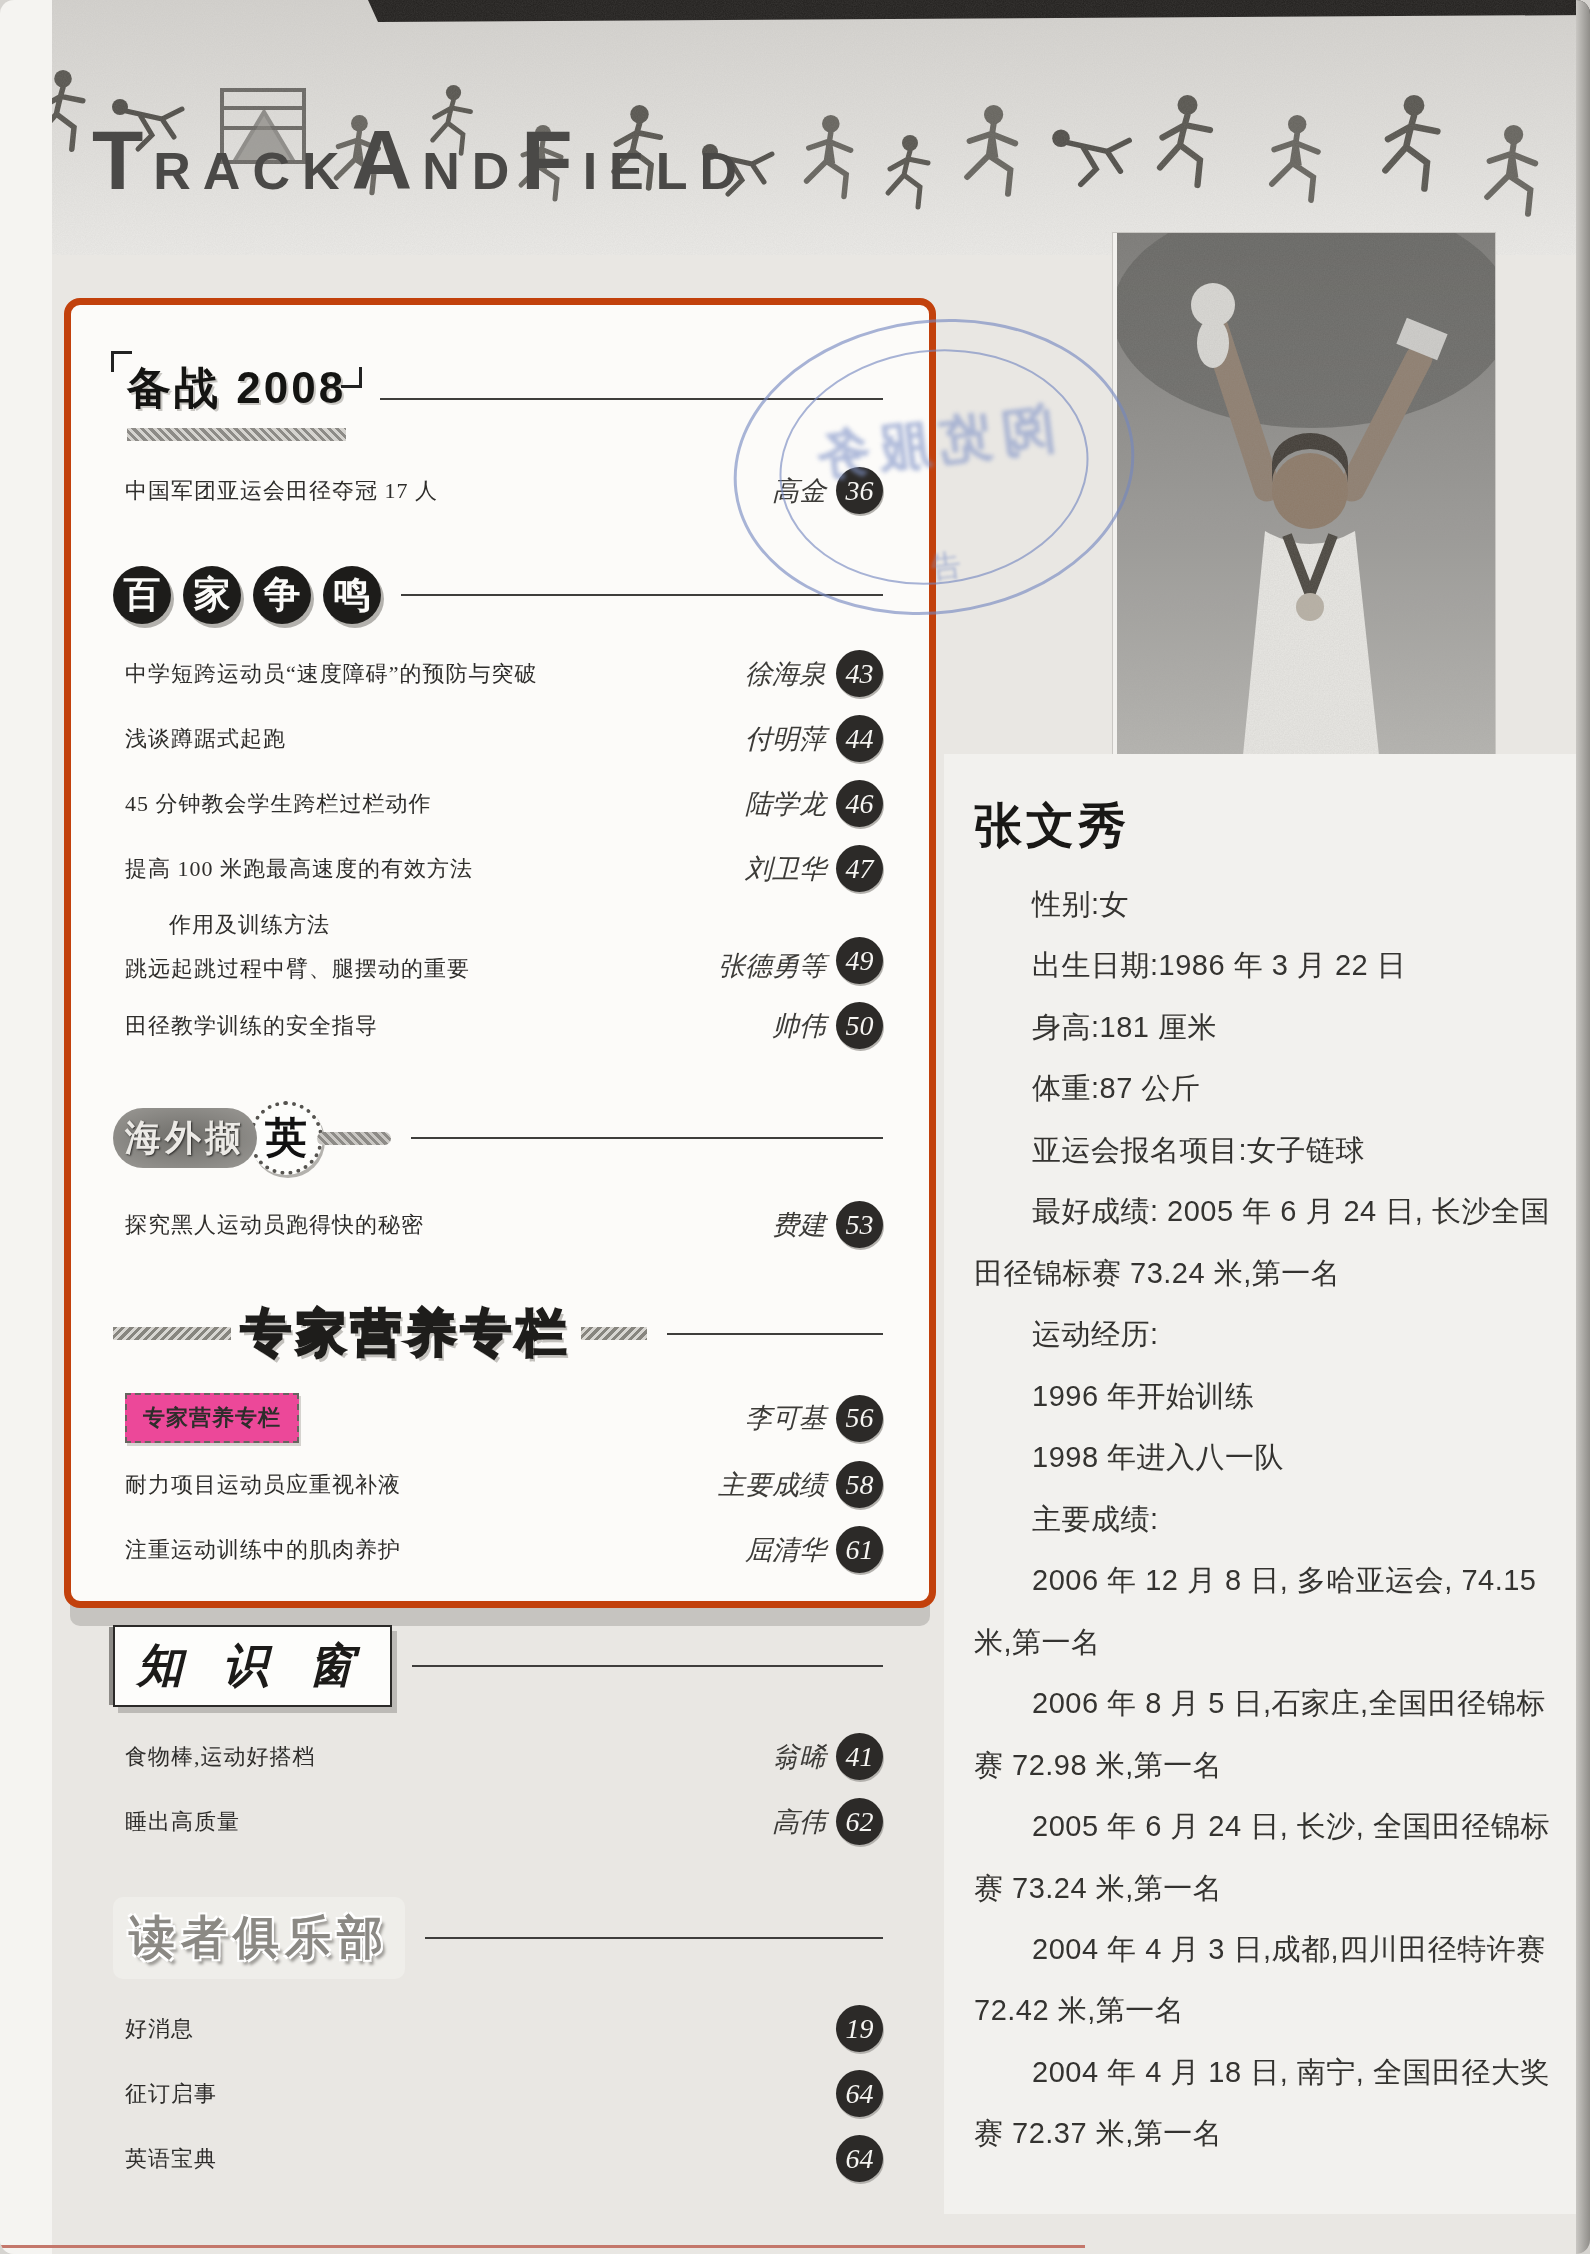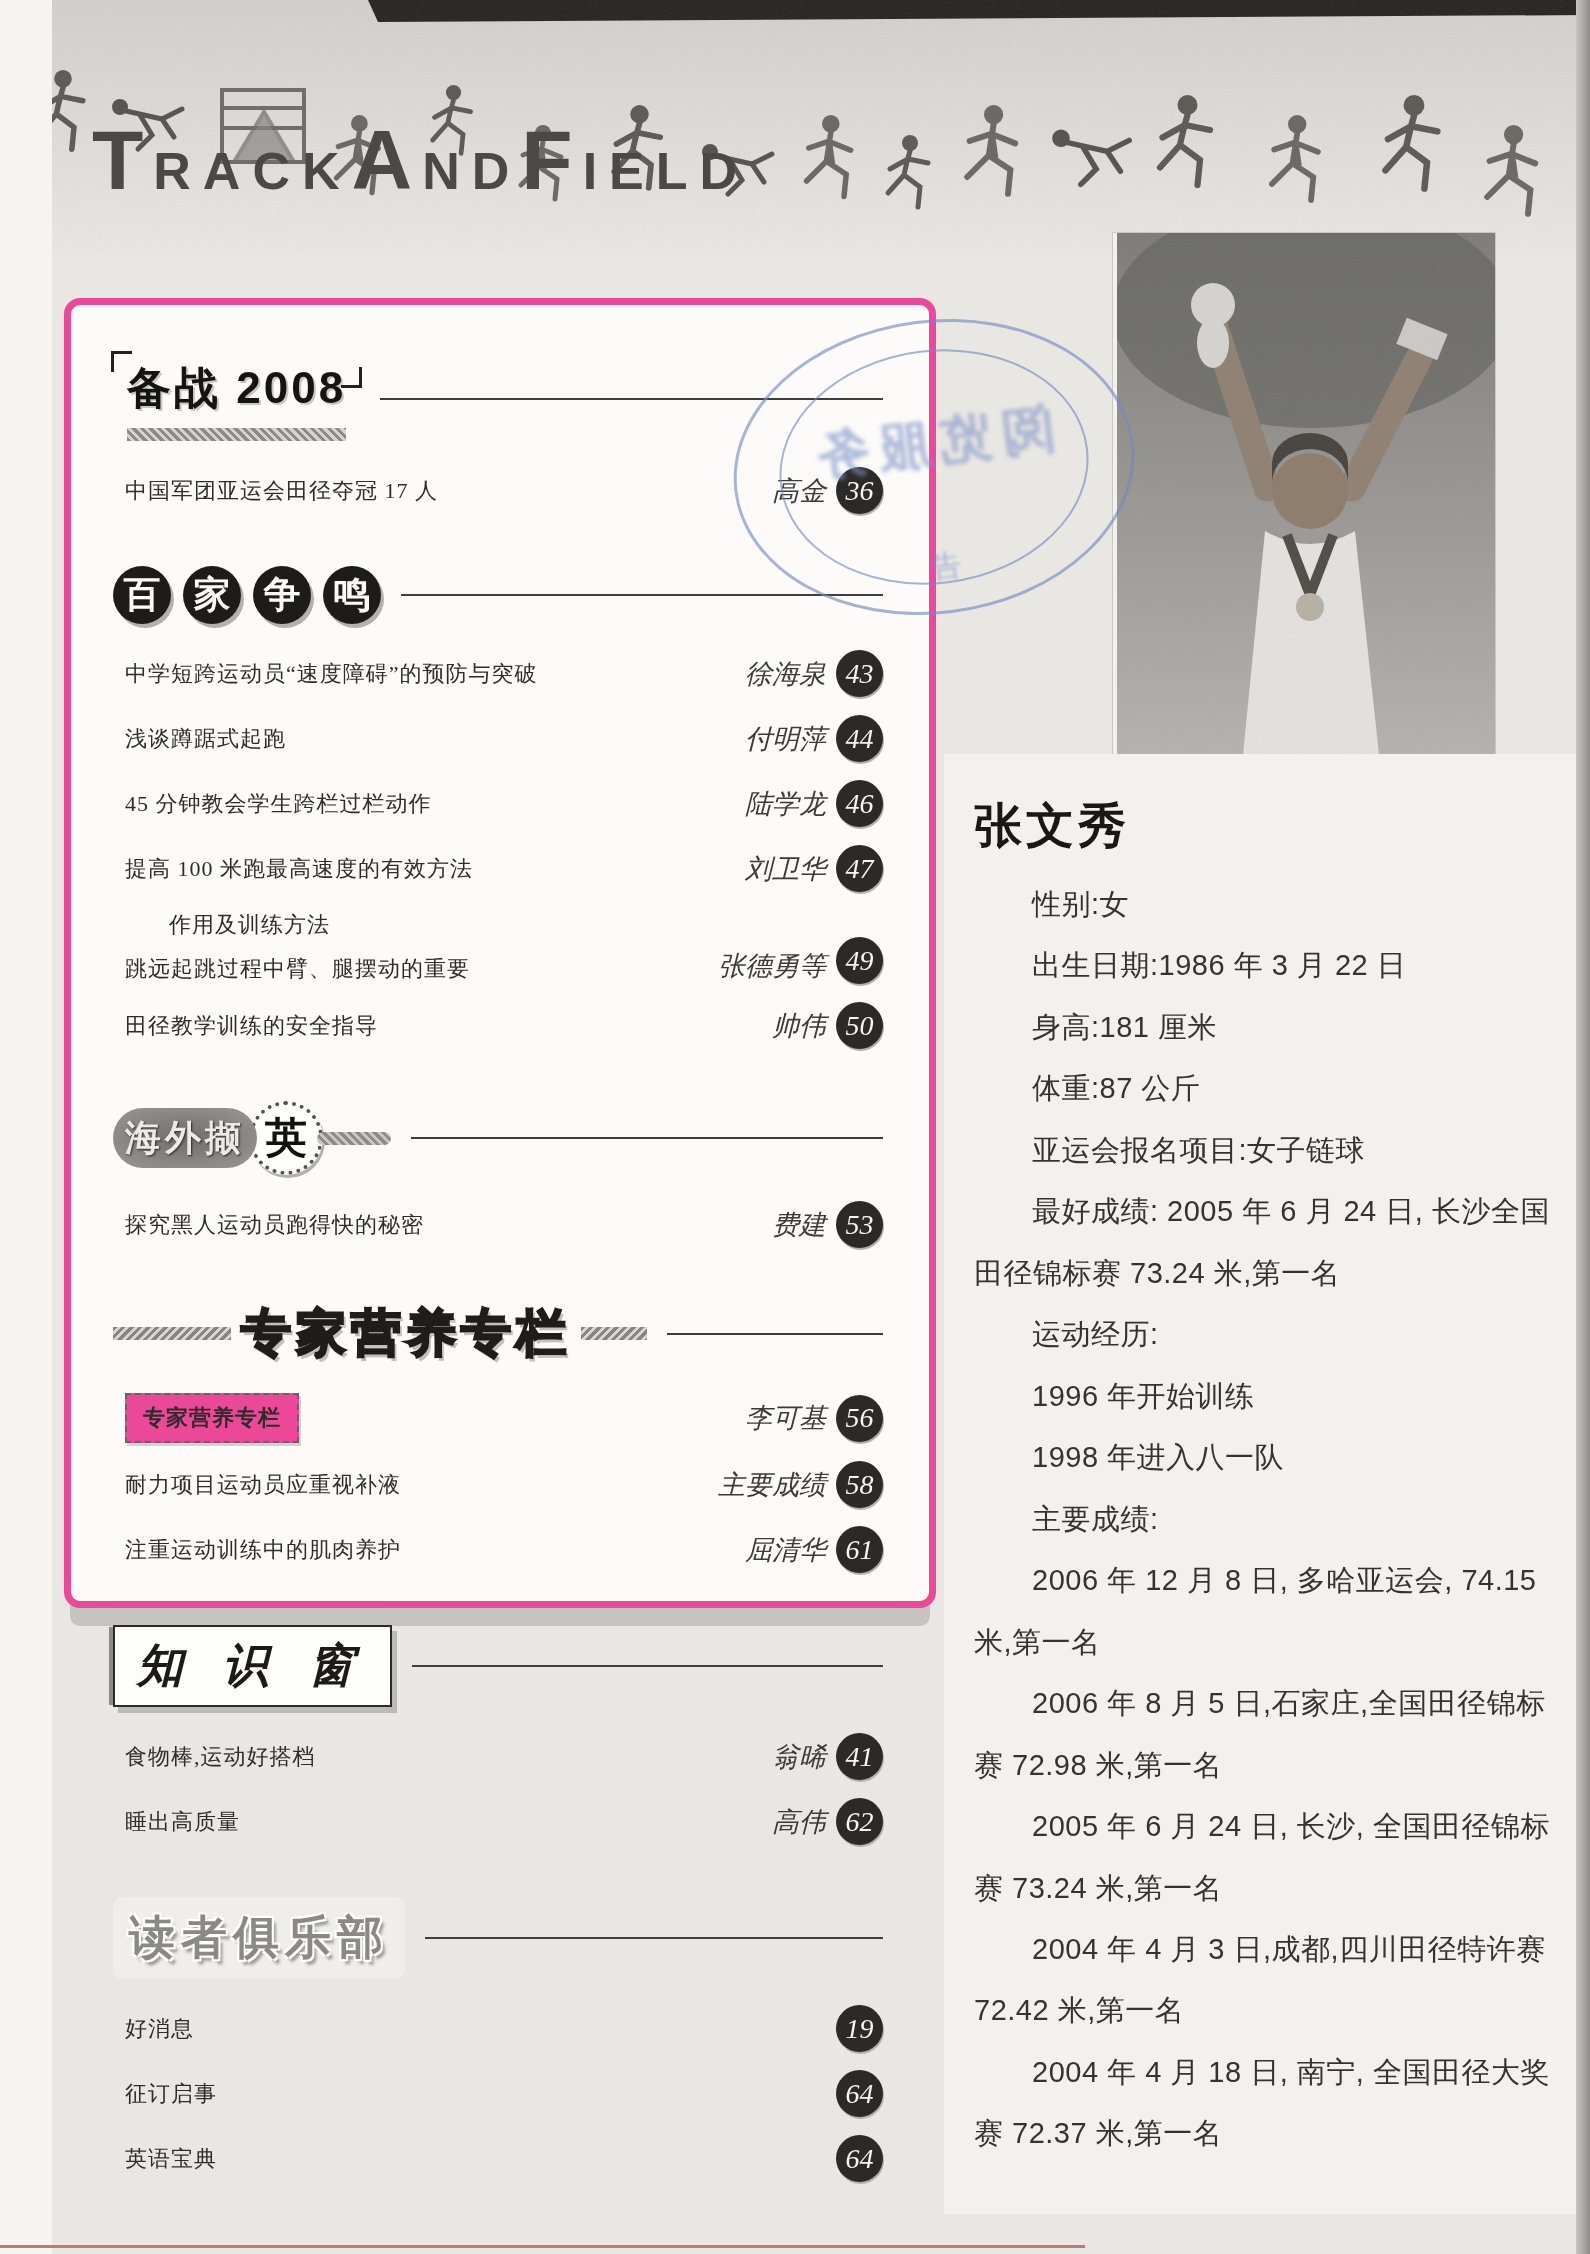--- a/index.html
+++ b/index.html
@@ -1,17 +1,17 @@
 <!DOCTYPE html>
 <html><head>
 <meta charset="utf-8">
 <style>
   html,body{margin:0;padding:0;background:#d6d4d0;}
   .page{position:relative;width:1590px;height:2254px;background:#e9e7e3;overflow:hidden;
-        font-family:"Liberation Sans", sans-serif;color:#22211f;}
+        font-family:"Liberation Sans", sans-serif;color:#22211f;border-radius:14px;}
   .left-gutter{position:absolute;left:0;top:0;width:52px;height:100%;background:#f5f4f1;}
   .right-strip{position:absolute;right:0;top:0;width:14px;height:100%;
         background:linear-gradient(90deg,#c9c7c3,#8f8d89);}
   .bottom-line{position:absolute;left:0;bottom:6px;width:1085px;height:3px;background:#c4776b;}
 
   
   .banner{position:absolute;left:0;top:0;width:1590px;height:255px;}
   .banner svg{display:block;width:100%;height:100%;}
 
   
@@ -30,21 +30,21 @@
         transform:rotate(-7deg);opacity:0.62;pointer-events:none;}
   .stamp .oval{position:absolute;inset:0;border:3px solid #7487c0;border-radius:50%;}
   .stamp .oval.inner{inset:30px 46px;border-width:2px;}
   .stamp .ctext{position:absolute;top:42%;left:50%;transform:translate(-50%,-50%) scaleX(-1);
         font-size:54px;font-weight:700;color:#8194c8;filter:blur(2.2px);letter-spacing:8px;white-space:nowrap;}
   .stamp .btext{position:absolute;bottom:26px;left:50%;transform:translateX(-50%);
         font-size:30px;color:#8194c8;filter:blur(1.6px);}
 
   
   .toc-box{position:absolute;left:64px;top:298px;width:872px;height:1310px;box-sizing:border-box;
-        background:#fcfbf9;border:7px solid #ec4899;border-radius:16px;
+        background:#fcfbf9;border:7px solid #c2410c;border-radius:16px;
         box-shadow:0 24px 0 -6px #c6c4c0;padding:44px 46px 30px 42px;z-index:2;}
   .sec{margin-top:52px;}
   .sec:first-child{margin-top:8px;}
   .sec-head{display:flex;align-items:center;margin-bottom:26px;}
   .rule{flex:1;border-top:2px solid #3f3e3c;margin-left:20px;}
 
   
   .bz{position:relative;padding:2px 14px 0 14px;}
   .bz-title{font-size:44px;font-weight:800;color:#141412;letter-spacing:3px;
         text-shadow:2px 2px 0 #c9c7c3;}

